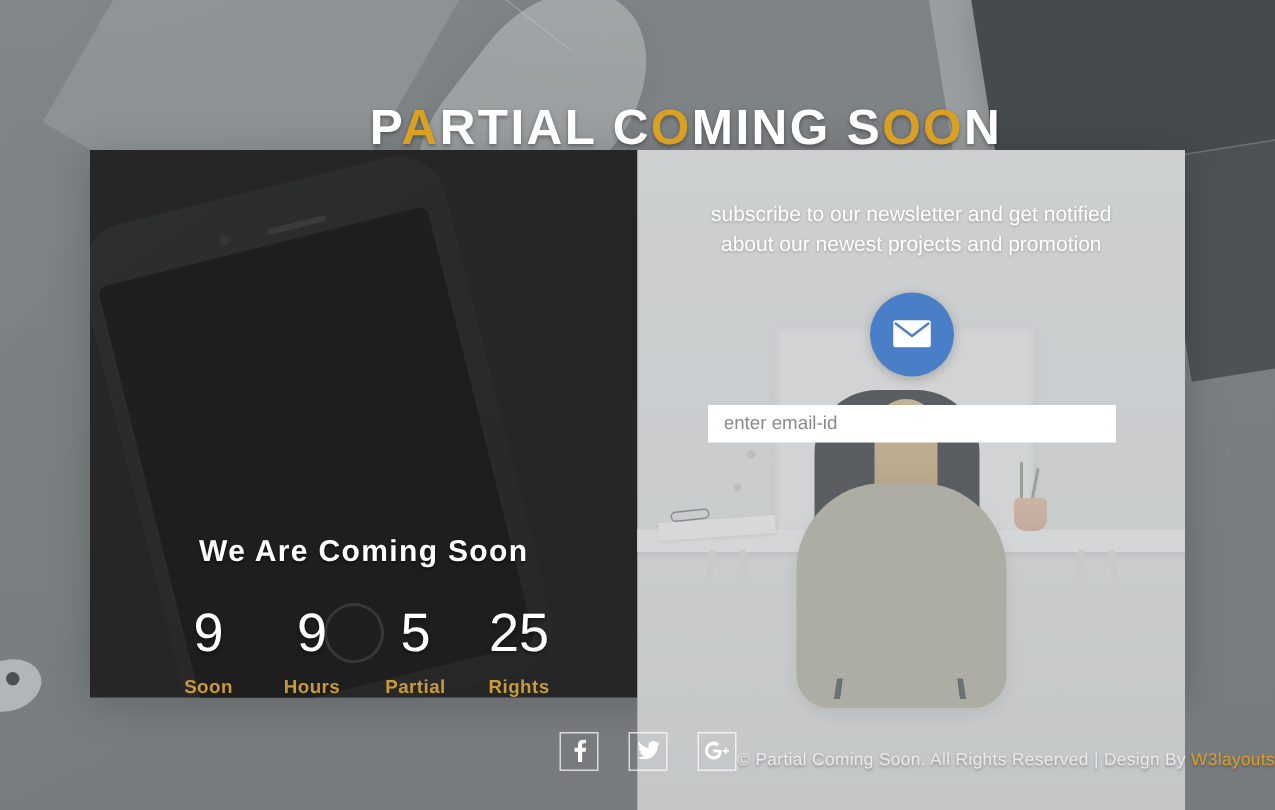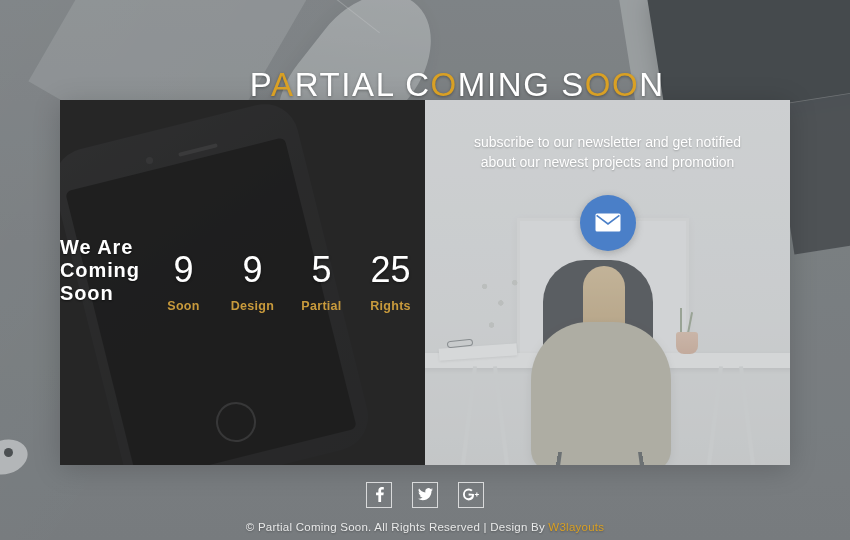--- a/index.html
+++ b/index.html
@@ -128,21 +128,21 @@
   .header {
     position: absolute;
     top: 28px;
     left: 0;
     width: 850px;
     text-align: center;
     z-index: 20;
   }
   .site-title {
     font-size: 33px;
-    font-weight: 400;
+    font-weight: 700;
     letter-spacing: 1.6px;
     color: #ffffff;
     text-shadow: 0 1px 3px rgba(0,0,0,0.35);
     white-space: pre;
   }
   .site-title .hl { color: #d9a024; }
 
   
   .panels {
     position: absolute;
@@ -218,23 +218,23 @@
   }
   .panel-left-veil {
     position: absolute;
     inset: 0;
     background: rgba(34,34,35,0.52);
   }
   .panel-left-inner {
     position: absolute;
     inset: 0;
     display: flex;
-    flex-direction: row;
+    flex-direction: column;
     align-items: center;
-    justify-content: flex-start;
+    justify-content: flex-end;
     z-index: 5;
   }
   .coming-heading {
     font-size: 20px;
     font-weight: 700;
     letter-spacing: 0.9px;
     color: #ffffff;
     margin-bottom: 24px;
     text-shadow: 0 1px 2px rgba(0,0,0,0.5);
   }
@@ -260,21 +260,21 @@
     font-size: 12.5px;
     font-weight: 700;
     letter-spacing: 0.3px;
     color: #c89a3c;
   }
 
   
   .panel-right {
     position: relative;
     width: 365px;
-    height: 365px;
+    height: 440px;
     background: #c0c3c4;
     overflow: hidden;
     padding-left: 20px;
   }
   
   .ws-wall {
     position: absolute;
     inset: 0;
     background: linear-gradient(180deg, #ecedee 0%, #e6e7e8 60%, #dcdddd 100%);
   }
@@ -506,23 +506,23 @@
 
   
   .footer {
     position: absolute;
     bottom: 0;
     left: 0;
     width: 850px;
     height: 66px;
     z-index: 18;
     display: flex;
-    flex-direction: column;
+    flex-direction: row;
     align-items: center;
-    justify-content: center;
+    justify-content: flex-end;
   }
   .socials {
     display: flex;
     gap: 20px;
     margin-bottom: 13px;
   }
   .social-box {
     width: 26px;
     height: 26px;
     border: 1px solid rgba(255,255,255,0.72);
@@ -575,21 +575,21 @@
 
       <div class="panel-left-inner">
         <div class="coming-heading">We Are Coming Soon</div>
         <div class="countdown">
           <div class="cd-unit">
             <div class="cd-value">9</div>
             <div class="cd-label">Soon</div>
           </div>
           <div class="cd-unit">
             <div class="cd-value">9</div>
-            <div class="cd-label">Design</div>
+            <div class="cd-label">Hours</div>
           </div>
           <div class="cd-unit">
             <div class="cd-value">5</div>
             <div class="cd-label">Partial</div>
           </div>
           <div class="cd-unit">
             <div class="cd-value">25</div>
             <div class="cd-label">Rights</div>
           </div>
         </div>
@@ -620,20 +620,21 @@
       <div class="panel-right-inner">
         <div class="subscribe-text">subscribe to our newsletter and get notified about our newest projects and promotion</div>
 
         <div class="mail-circle">
           <svg width="26" height="19" viewBox="0 0 26 19" aria-hidden="true">
             <rect x="0.5" y="0.5" width="25" height="18" rx="1.5" fill="#ffffff"></rect>
             <path d="M1.6 2.3 L13 11 L24.4 2.3" fill="none" stroke="#4a7fc8" stroke-width="1.6"></path>
           </svg>
         </div>
 
+        <input class="email-input" type="text" placeholder="enter email-id" style="">
 
       </div>
     </div>
 
   </div>
 
   <div class="footer">
     <div class="socials">
       <div class="social-box">
         <svg width="9" height="15" viewBox="0 0 9 15" aria-hidden="true">

